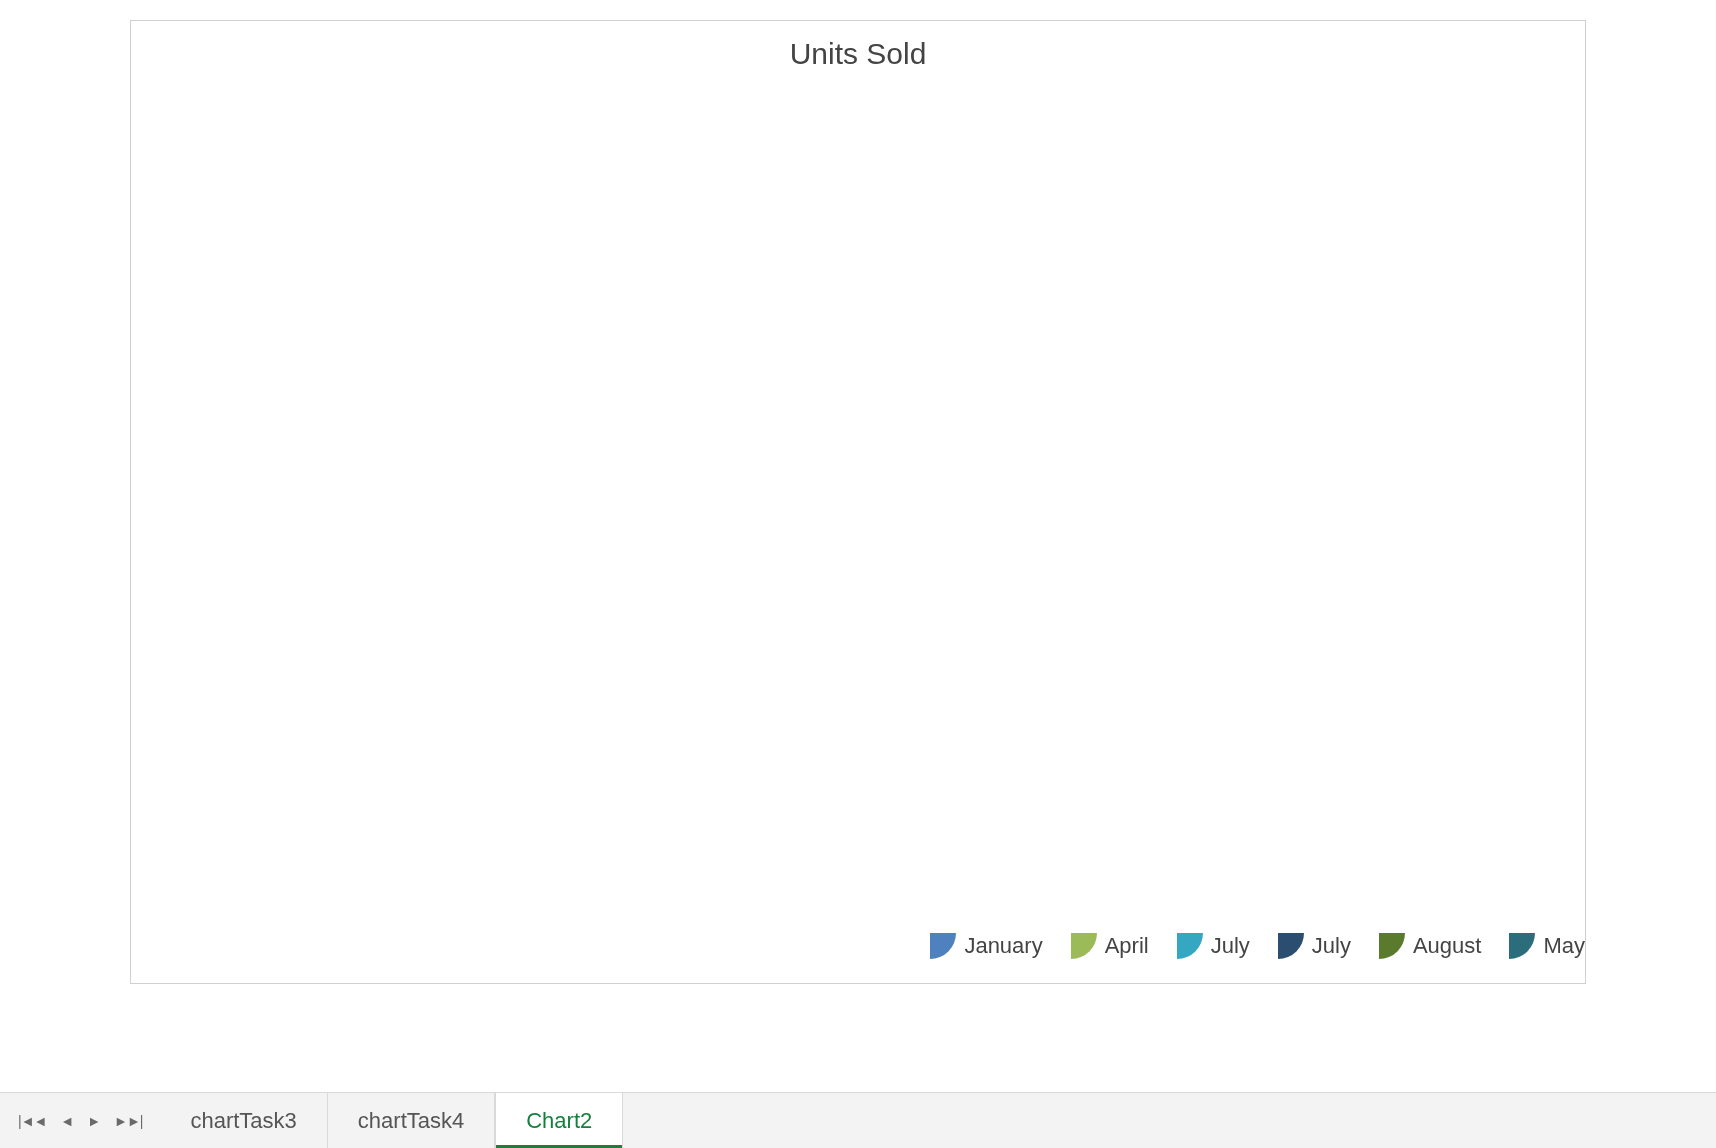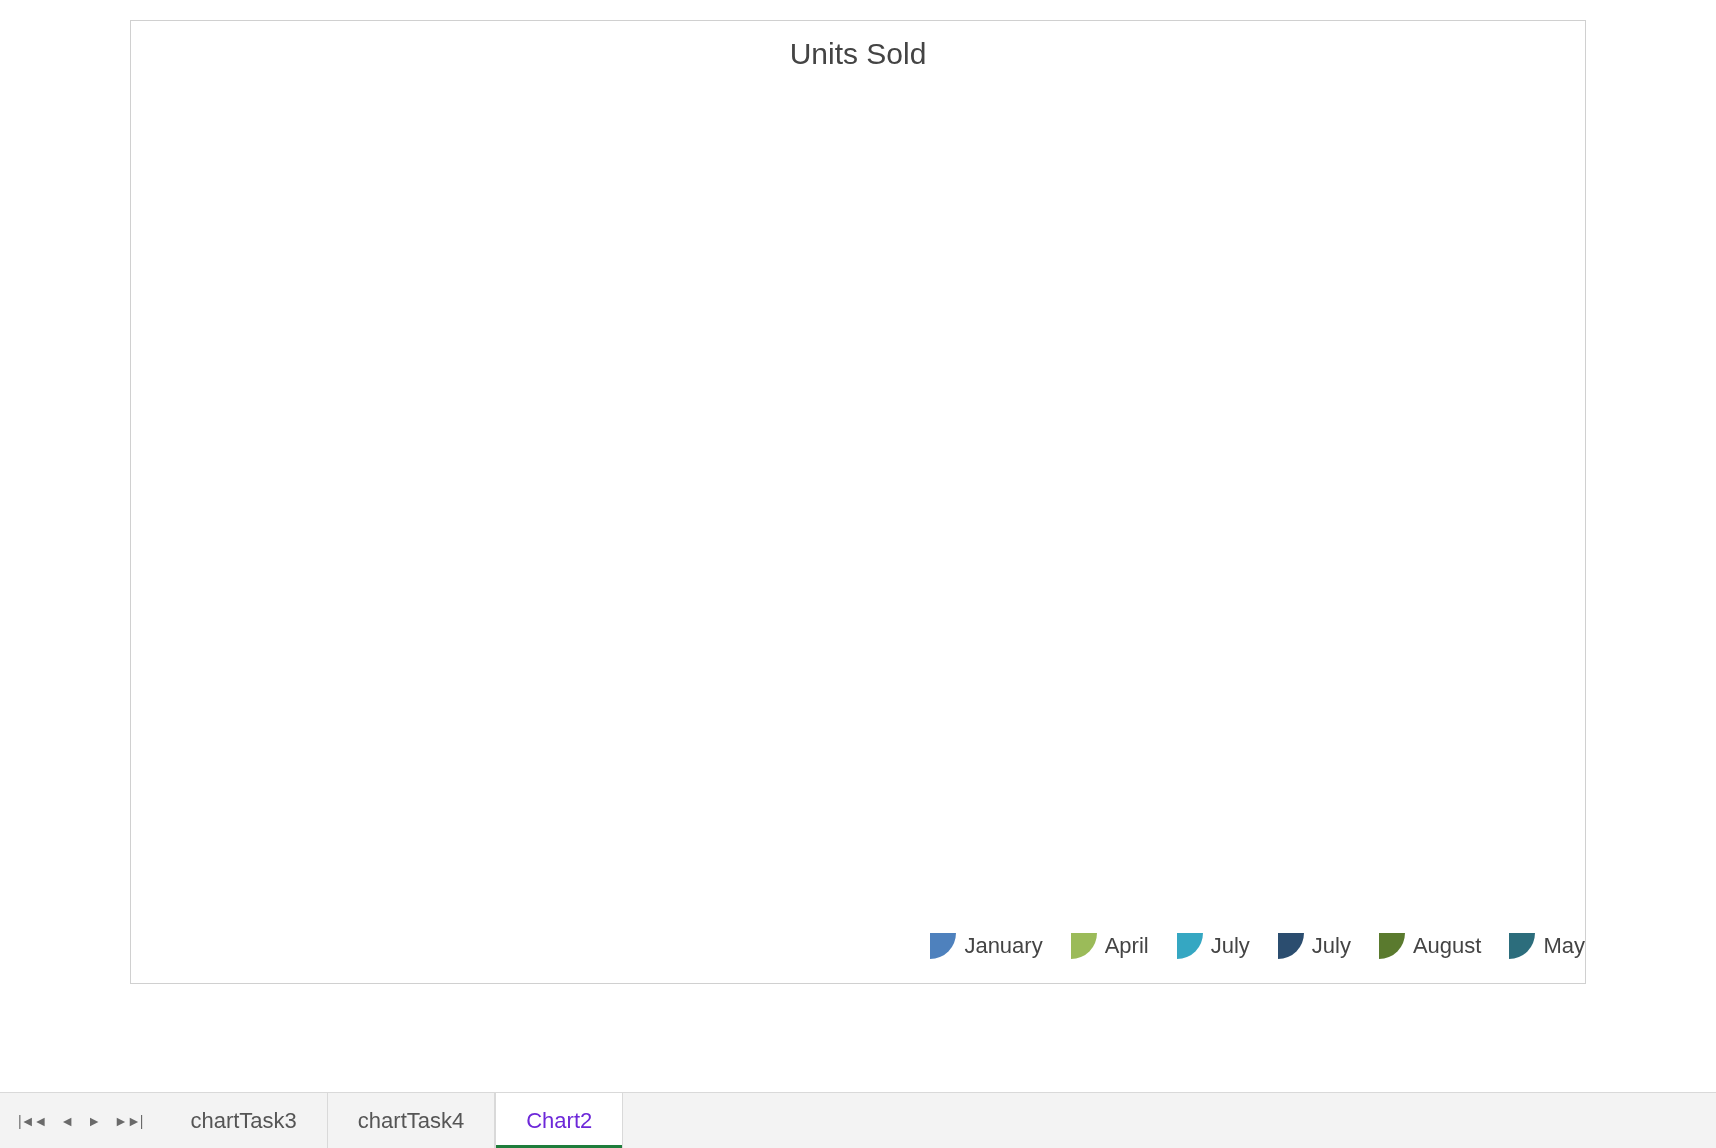--- a/index.html
+++ b/index.html
@@ -104,21 +104,21 @@
   .tab {
     display: flex;
     align-items: center;
     padding: 0 30px;
     border-right: 1px solid #d9d9d9;
     color: #555555;
     background: #f3f3f3;
   }
   .tab.active {
     background: #ffffff;
-    color: #6d28d9;
+    color: #15803d;
     border-top: 1px solid #d9d9d9;
     border-right: 1px solid #d9d9d9;
     border-left: 1px solid #d9d9d9;
     margin-top: -1px;
     position: relative;
   }
   .tab.active::after {
     content: "";
     position: absolute;
     left: 0;

